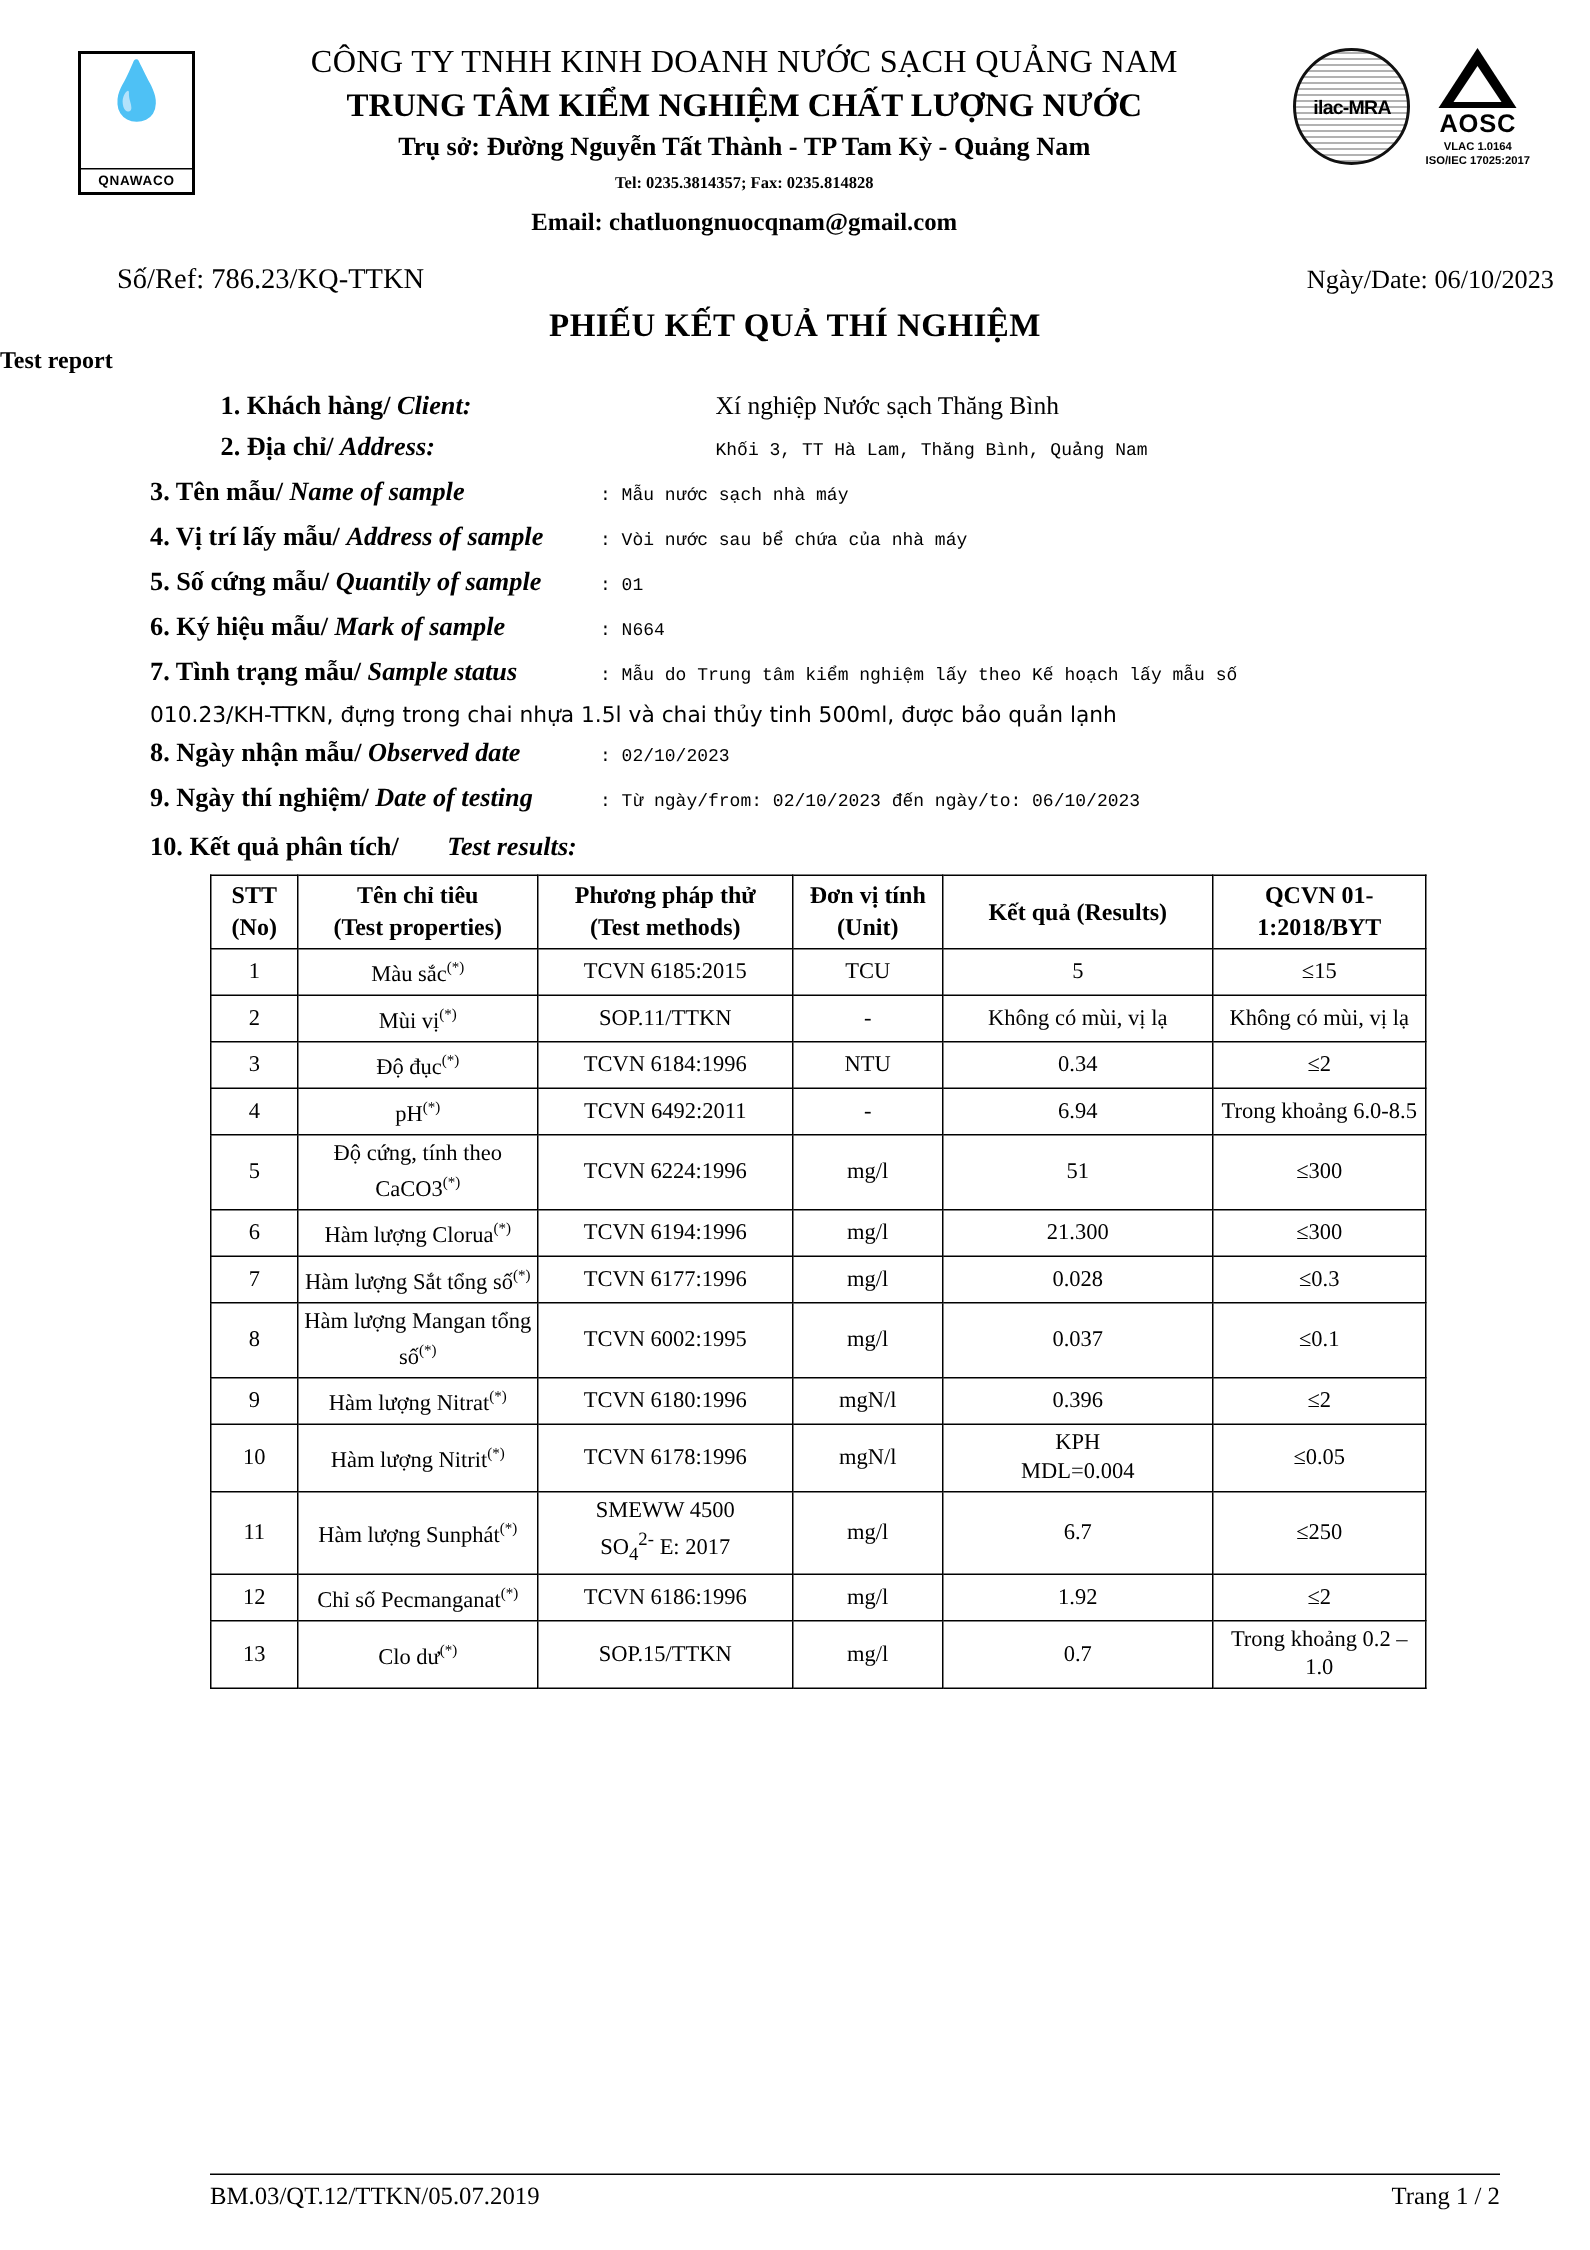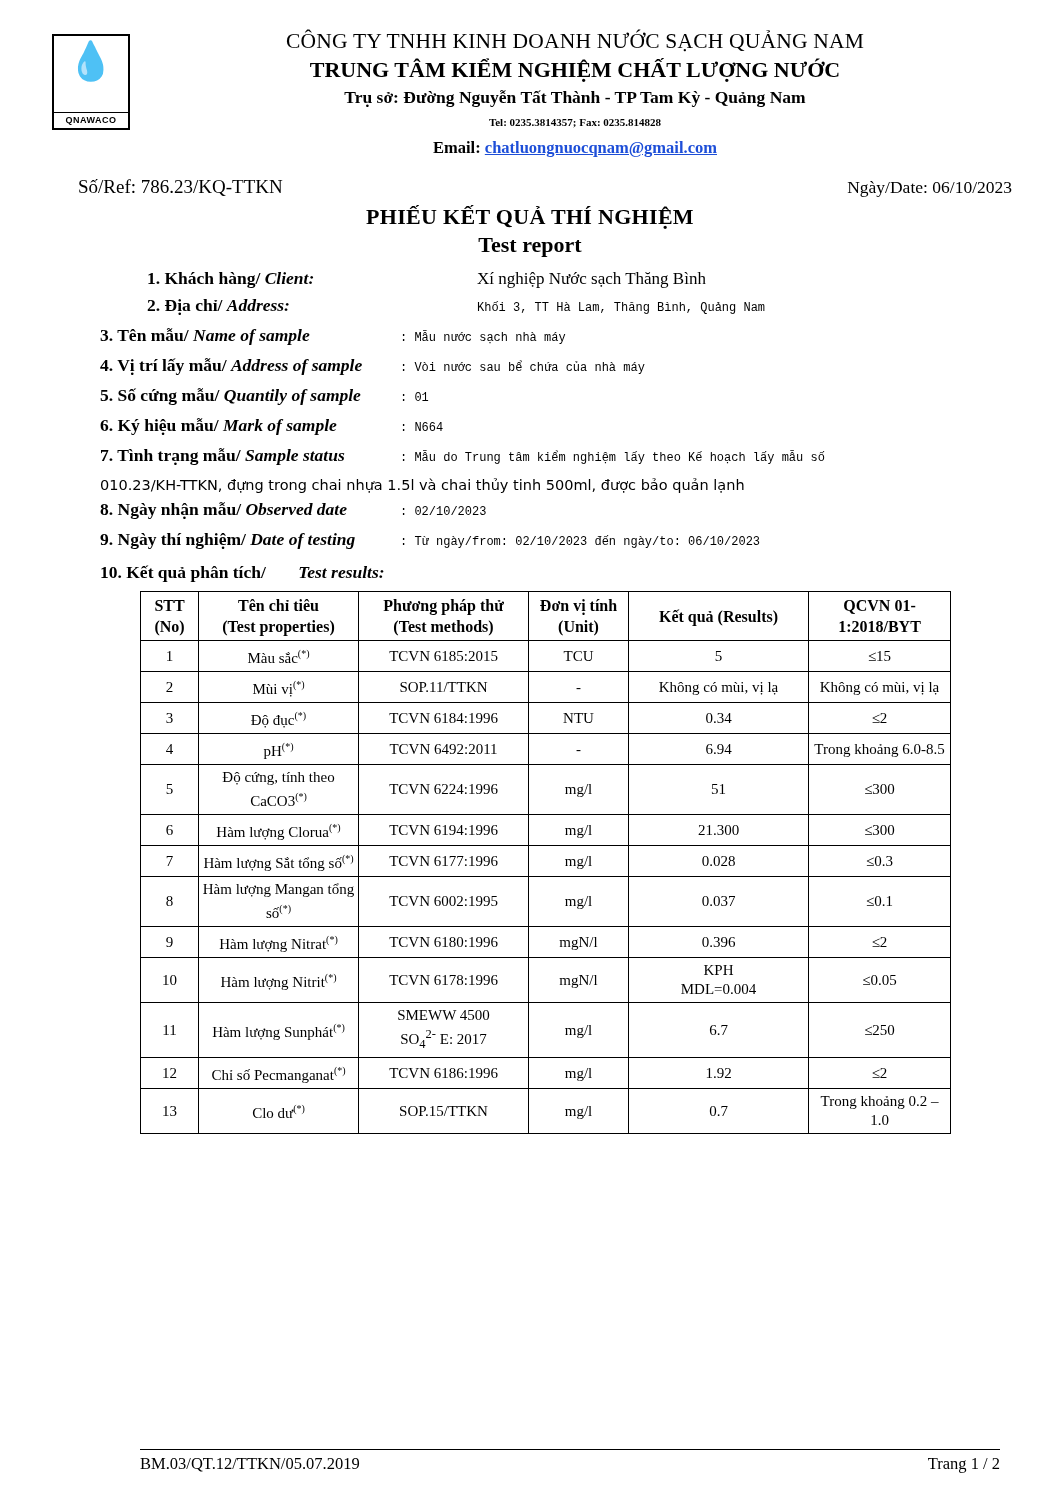--- a/index.html
+++ b/index.html
@@ -84,22 +84,21 @@
     font-weight: bold;
     line-height: 25px;
   }
   .head-center .l5 {
     font-size: 16.5px;
     font-weight: bold;
     line-height: 25px;
   }
   .head-center .l5 .mail {
     font-weight: bold;
-    text-decoration: underline;
-    color: #1d4ed8;
+    color: #000000;
     text-align: center;
   }
   .accred {
     flex: 0 0 auto;
     display: flex;
     align-items: flex-start;
     gap: 10px;
     margin-top: 4px;
   }
   .ilac {
@@ -143,35 +142,35 @@
   }
   .aosc .name { font-size: 17px; font-weight: bold; letter-spacing: 0.5px; margin-top: 1px;}
   .aosc .sub1 { font-size: 7.5px; font-weight: bold; }
   .aosc .sub3 { font-size: 7.5px; font-weight: bold; }
 
   
   .refline {
     display: flex;
     justify-content: space-between;
     align-items: baseline;
-    padding: 16px 48px 0 78px;
+    padding: 16px 24px 0 78px;
     font-size: 19px;
   }
   .refline .date { font-size: 17.5px; }
 
   .title-main {
     text-align: center;
     font-size: 22px;
     font-weight: bold;
     margin-top: 6px;
     letter-spacing: 0.3px;
   }
   .title-sub {
-    text-align: center;
-    font-size: 22px;
+    text-align: left;
+    font-size: 16px;
     font-weight: bold;
     margin-top: 2px;
   }
 
   
   .fields {
     padding: 8px 40px 0 100px;
     font-size: 17.5px;
     line-height: 25.5px;
   }
@@ -278,20 +277,32 @@
       <div class="l1">CÔNG TY TNHH KINH DOANH NƯỚC SẠCH QUẢNG NAM</div>
       <div class="l2">TRUNG TÂM KIỂM NGHIỆM CHẤT LƯỢNG NƯỚC</div>
       <div class="l3">Trụ sở: Đường Nguyễn Tất Thành - TP Tam Kỳ -  Quảng Nam</div>
       <div class="l4">Tel: 0235.3814357; Fax: 0235.814828</div>
       <div class="l5">
         <span>Email:</span>
         <span class="mail">chatluongnuocqnam@gmail.com</span>
       </div>
     </div>
 
+    <div class="accred">
+      <div class="ilac">ilac-MRA</div>
+      <div class="aosc">
+        <div class="triwrap">
+          <div class="tri"></div>
+          <div class="inner"></div>
+        </div>
+        <div class="name">AOSC</div>
+        <div class="sub1">VLAC 1.0164</div>
+        <div class="sub3">ISO/IEC 17025:2017</div>
+      </div>
+    </div>
   </div>
 
   <div class="refline">
     <div>
       <span>Số/Ref:</span>
       <span>786.23/KQ-TTKN</span>
     </div>
     <div class="date">
       <span>Ngày/Date:</span>
       <span>06/10/2023</span>

